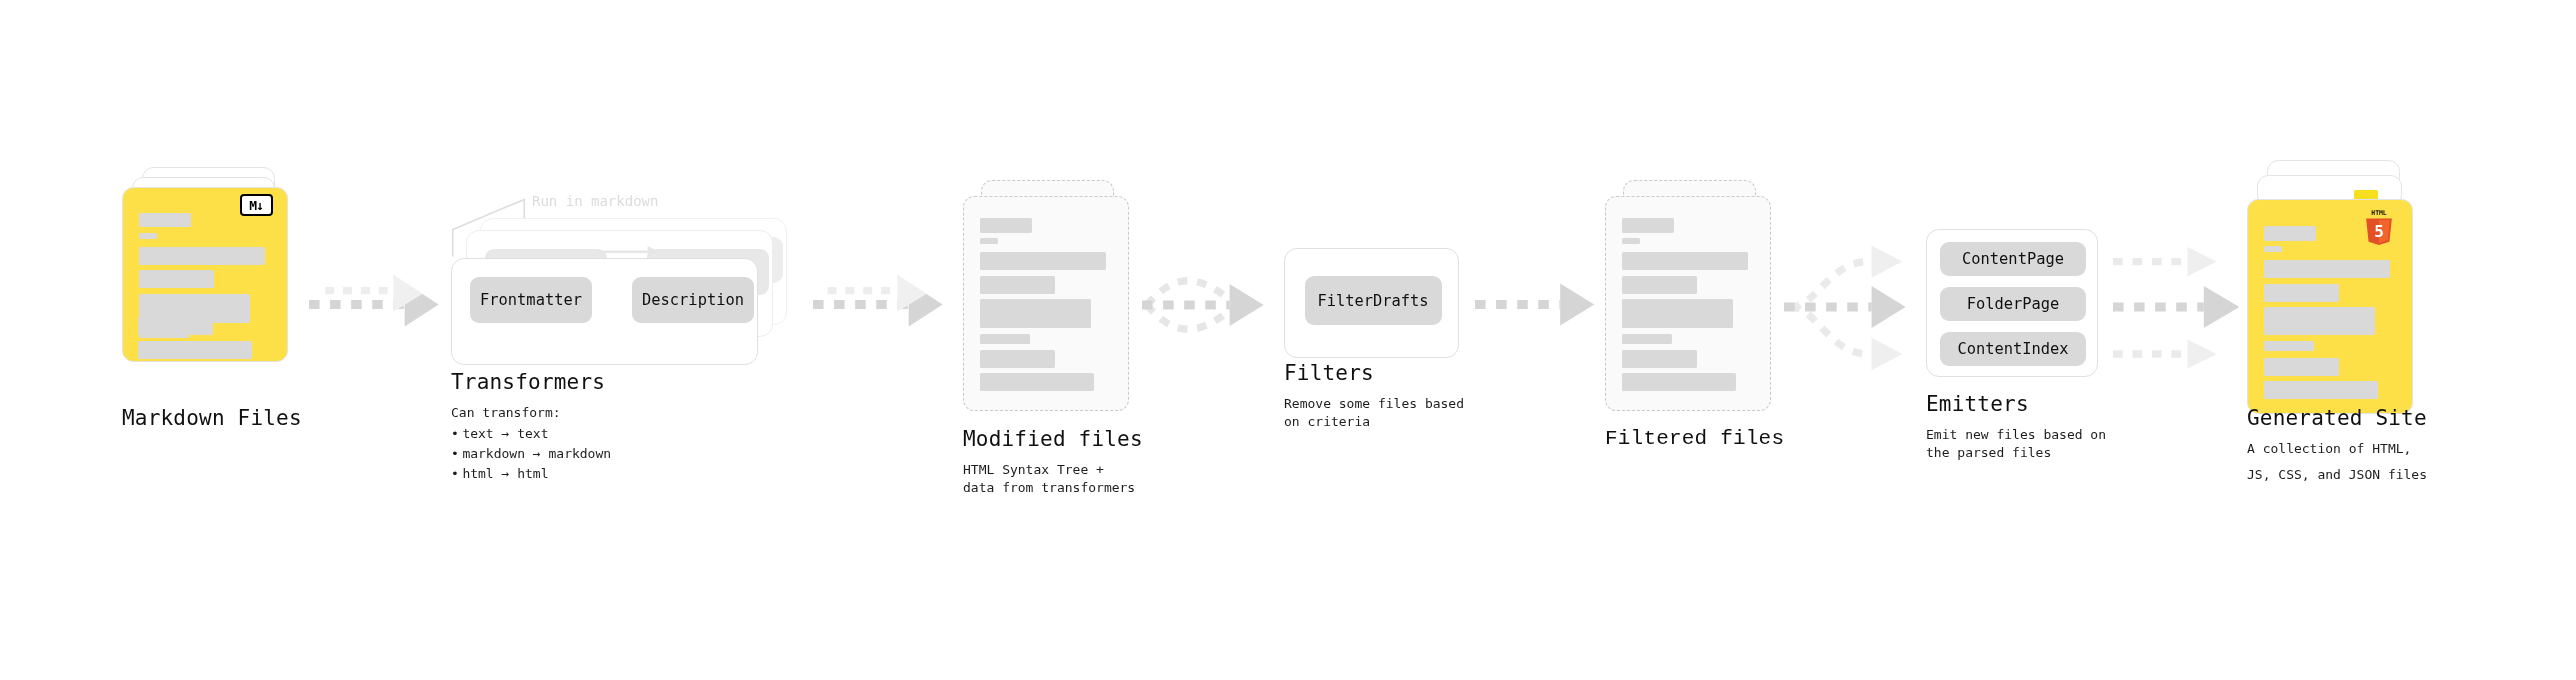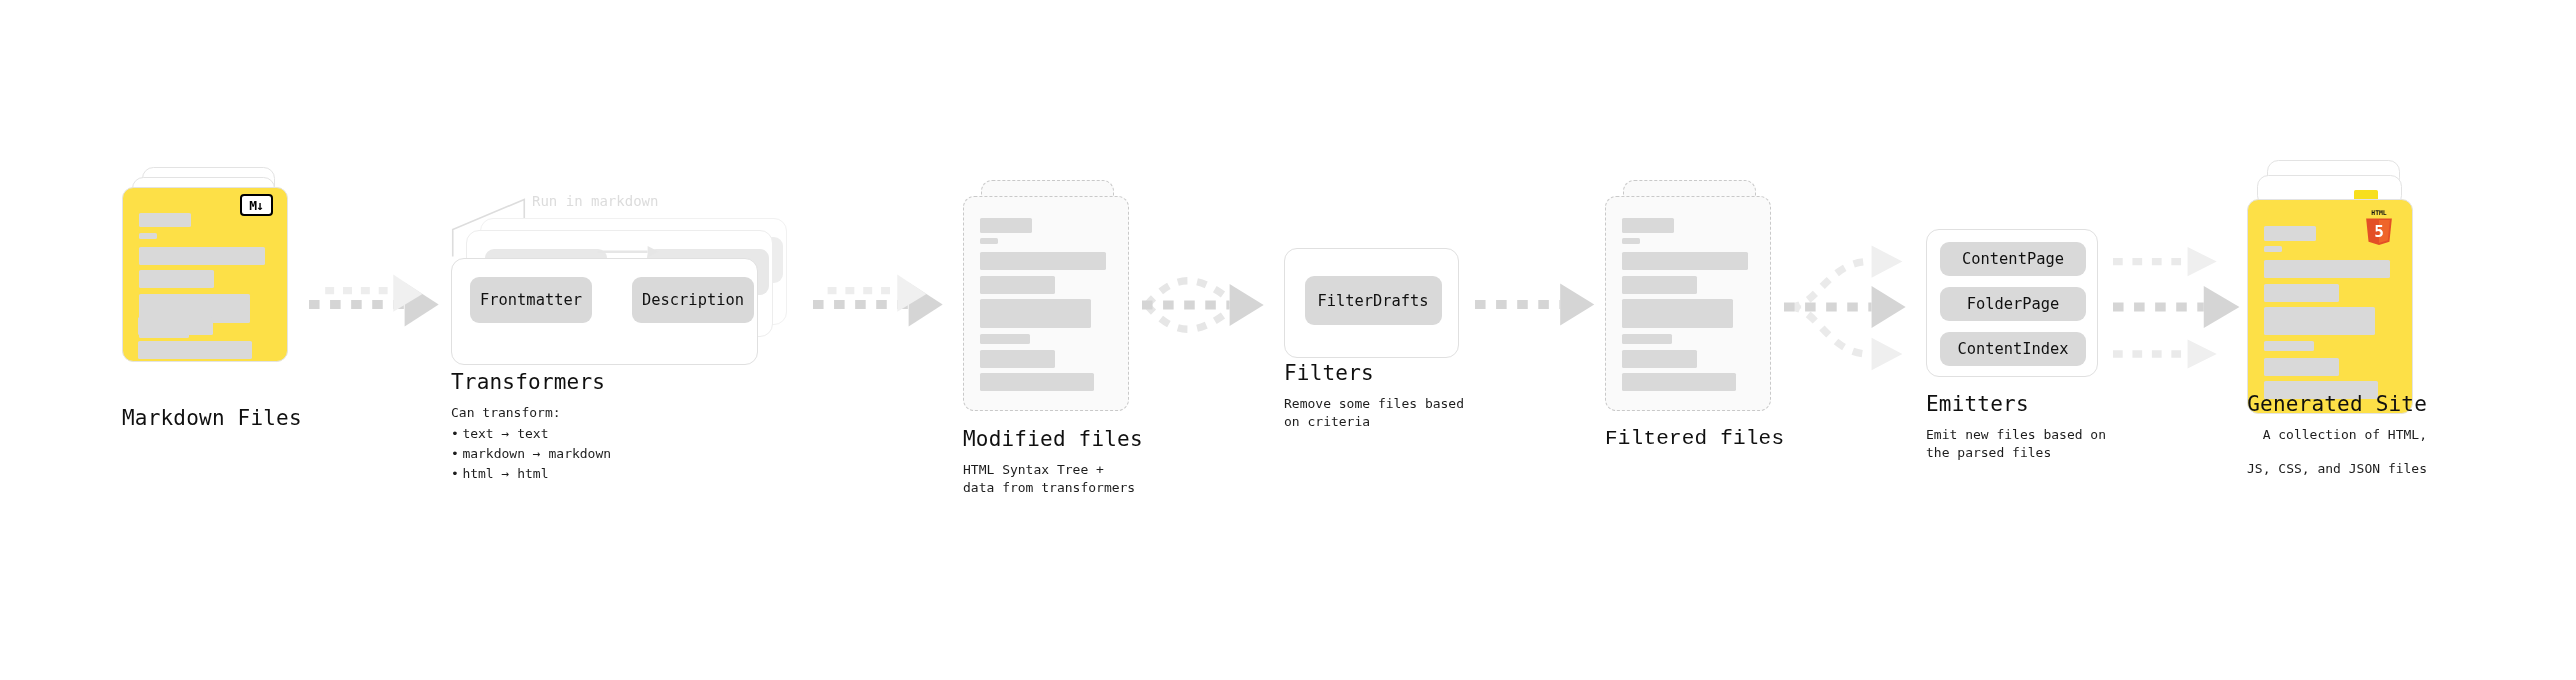--- a/index.html
+++ b/index.html
@@ -362,21 +362,21 @@
 
         <svg style="position:absolute; left:114px; top:8.1px;" width="34" height="37" viewBox="0 0 42 46">
           <text x="21" y="9" font-size="8" font-weight="bold" fill="#111111" text-anchor="middle" font-family="DejaVu Sans Mono, monospace">HTML</text>
           <path d="M5,13 L37,13 L34,42 L21,46 L8,42 Z" fill="#e34f26"></path>
           <path d="M21,15 L34.5,15 L32,40 L21,43.5 Z" fill="#ef652a"></path>
           <text x="21" y="36" font-size="20" font-weight="bold" fill="#ffffff" text-anchor="middle" font-family="DejaVu Sans Mono, monospace">5</text>
         </svg>
       </div>
     </div>
 
-    <div class="labels" style="top:392px;text-align:right;">
+    <div class="labels" style="top:406px;">
       <div class="title">Generated Site</div>
       <div class="subtitle">A collection of HTML,</div>
-      <div class="subtitle" style="margin-top:16px;">JS, CSS, and JSON files</div>
+      <div class="subtitle" style="margin-top:8px;">JS, CSS, and JSON files</div>
     </div>
   </div>
 
 </div>
 
 
 </body></html>

